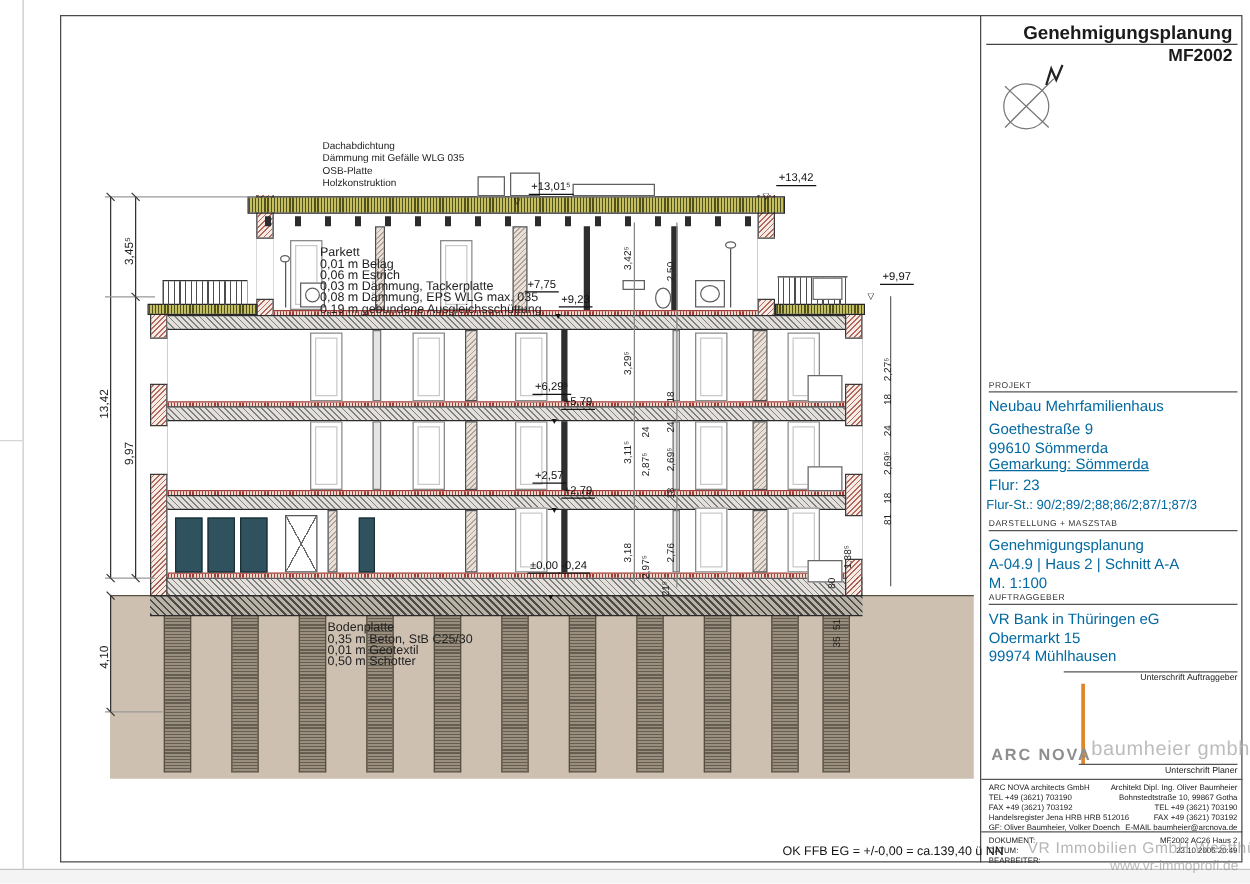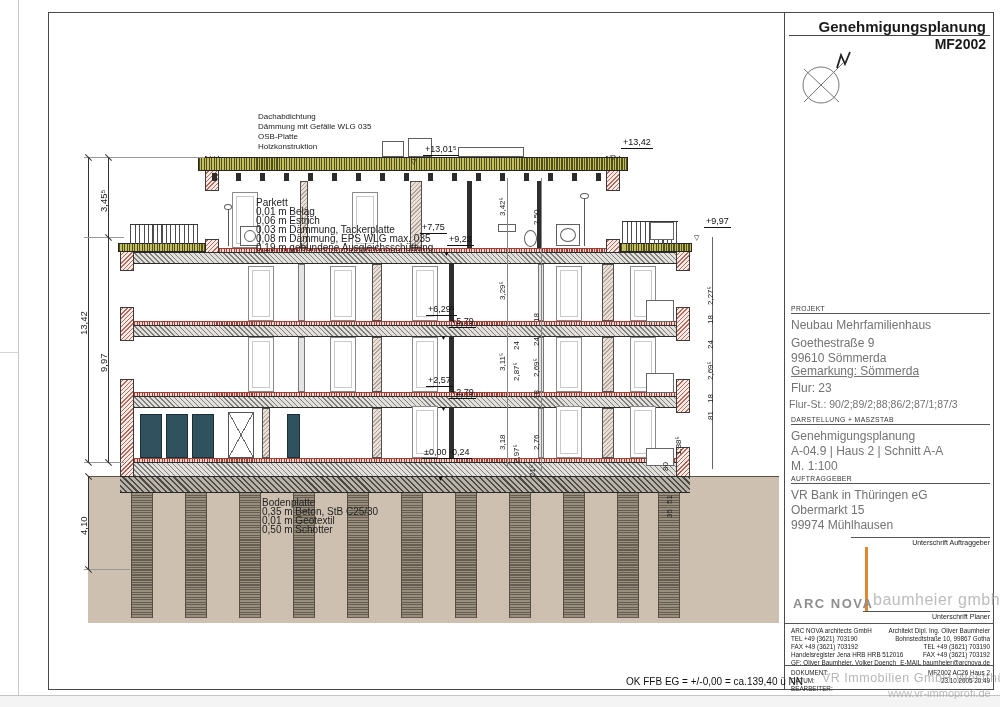--- a/index.html
+++ b/index.html
@@ -47,21 +47,21 @@
   .rot.big{font-size:9.5px;}
   .note{font-size:8px;line-height:10px;color:#222;white-space:nowrap;}
   .note.small{font-size:10px;line-height:9px;}
   
   .tb{left:785px;top:12px;width:209px;height:678px;}
   .tb-title{right:8px;top:6px;font-size:15px;font-weight:bold;text-align:right;white-space:nowrap;}
   .tb-rule{height:1px;background:#444;}
   .tb-code{right:8px;top:24px;font-size:14px;font-weight:bold;text-align:right;}
   .sec-label{font-size:6.8px;letter-spacing:.4px;color:#333;white-space:nowrap;}
   .sec-line{height:1px;background:#555;}
-  .tb-text{font-size:12px;color:#737373;white-space:nowrap;}
+  .tb-text{font-size:12px;color:#0369a1;white-space:nowrap;}
   .tb-text.sm{font-size:10.5px;}
   .sig-line{height:1px;background:#555;}
   .sig-label{font-size:7px;color:#222;text-align:right;white-space:nowrap;}
   .logo-name{font-size:13px;font-weight:bold;letter-spacing:1.5px;color:#8e8e8e;white-space:nowrap;}
   .logo-suffix{font-size:16px;color:#bcbcbc;letter-spacing:.5px;white-space:nowrap;}
   .contact{font-size:6.3px;line-height:8px;color:#222;white-space:nowrap;}
   .contact.r{text-align:right;}
   .docrow{font-size:6.3px;color:#222;white-space:nowrap;}
   .footer-note{font-size:10px;color:#111;white-space:nowrap;}
   .wmark1{font-size:12.5px;color:rgba(120,120,120,.55);white-space:nowrap;letter-spacing:.5px;}

